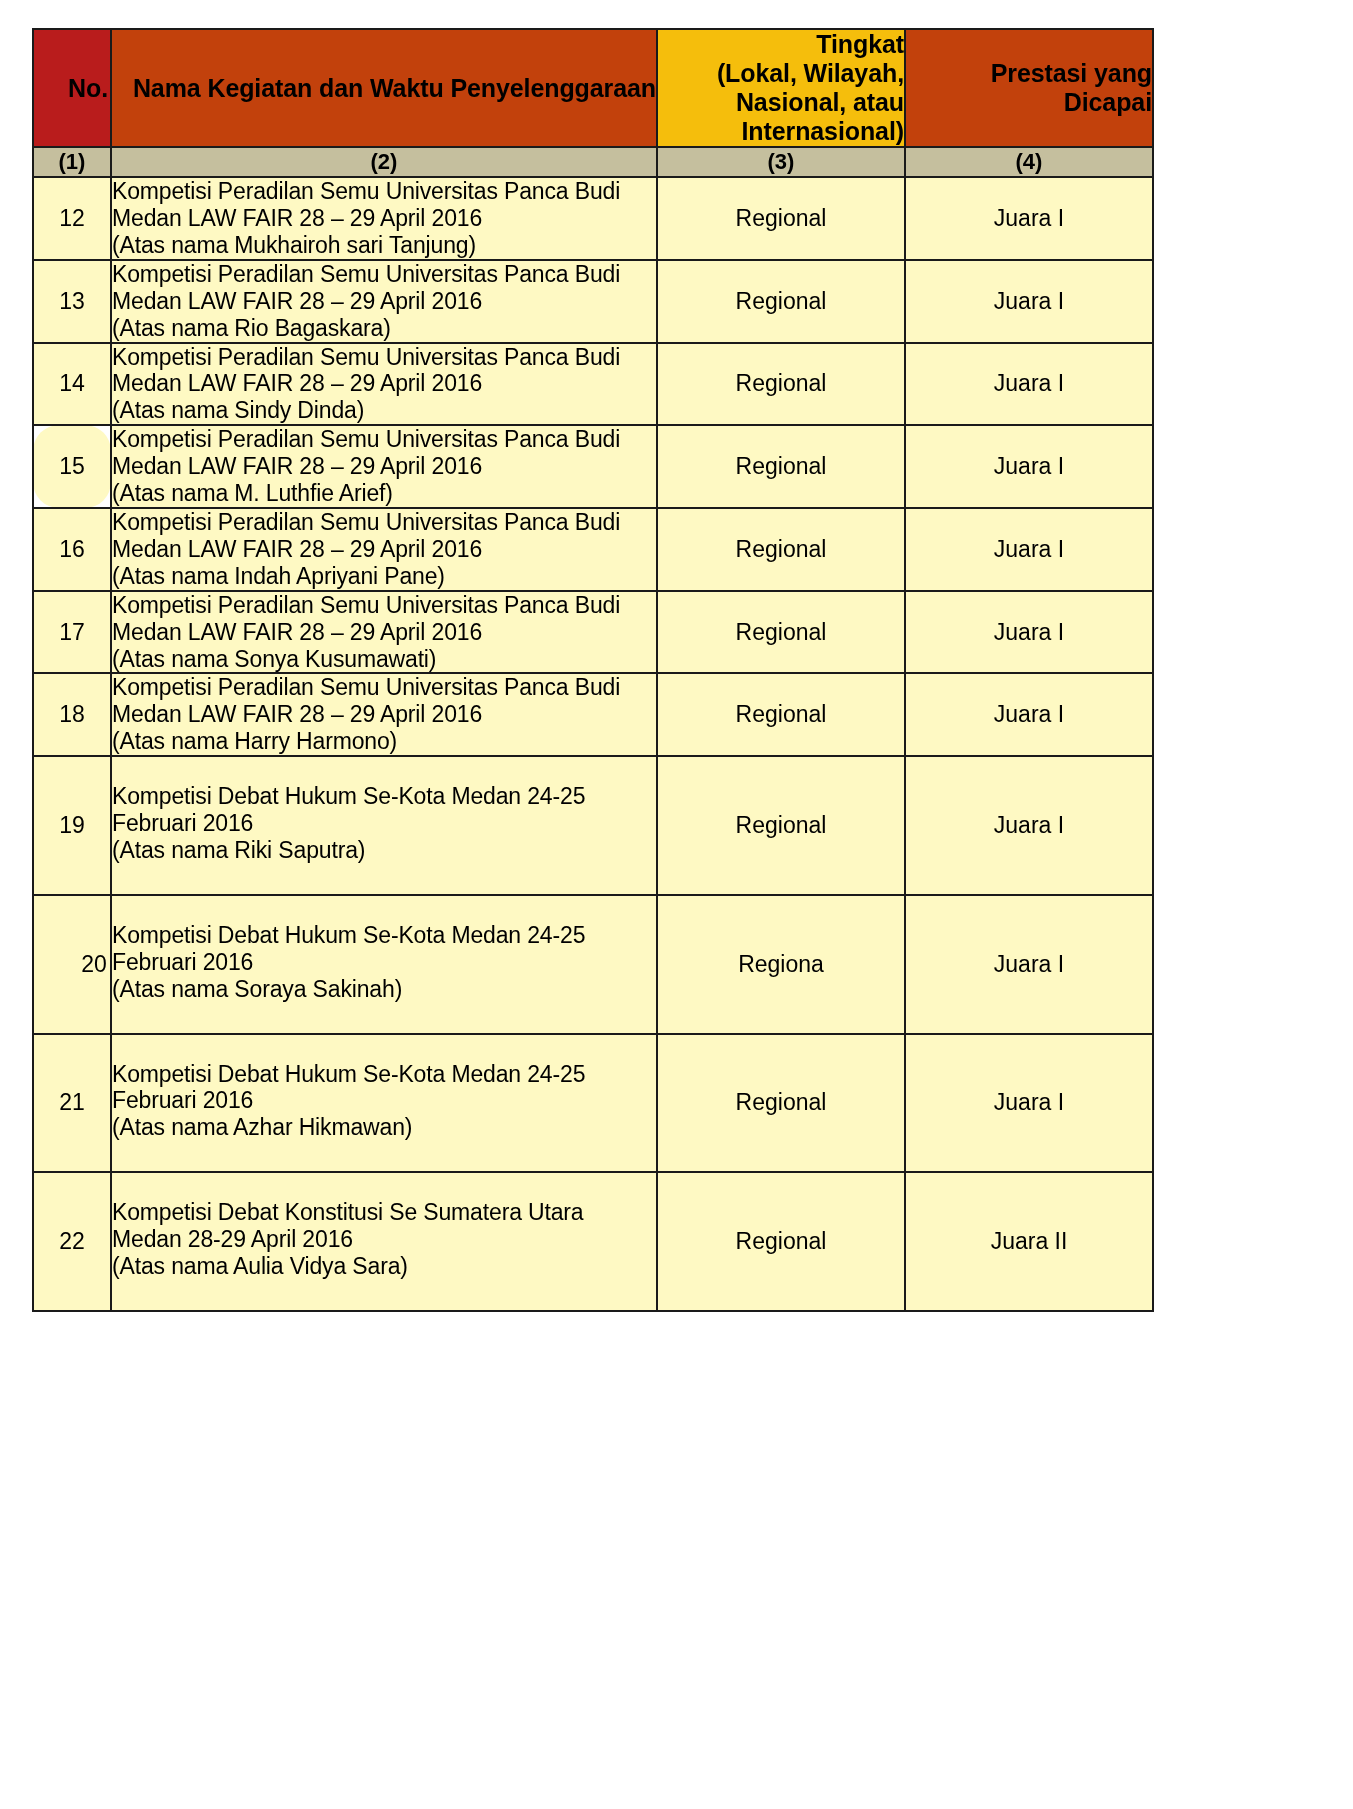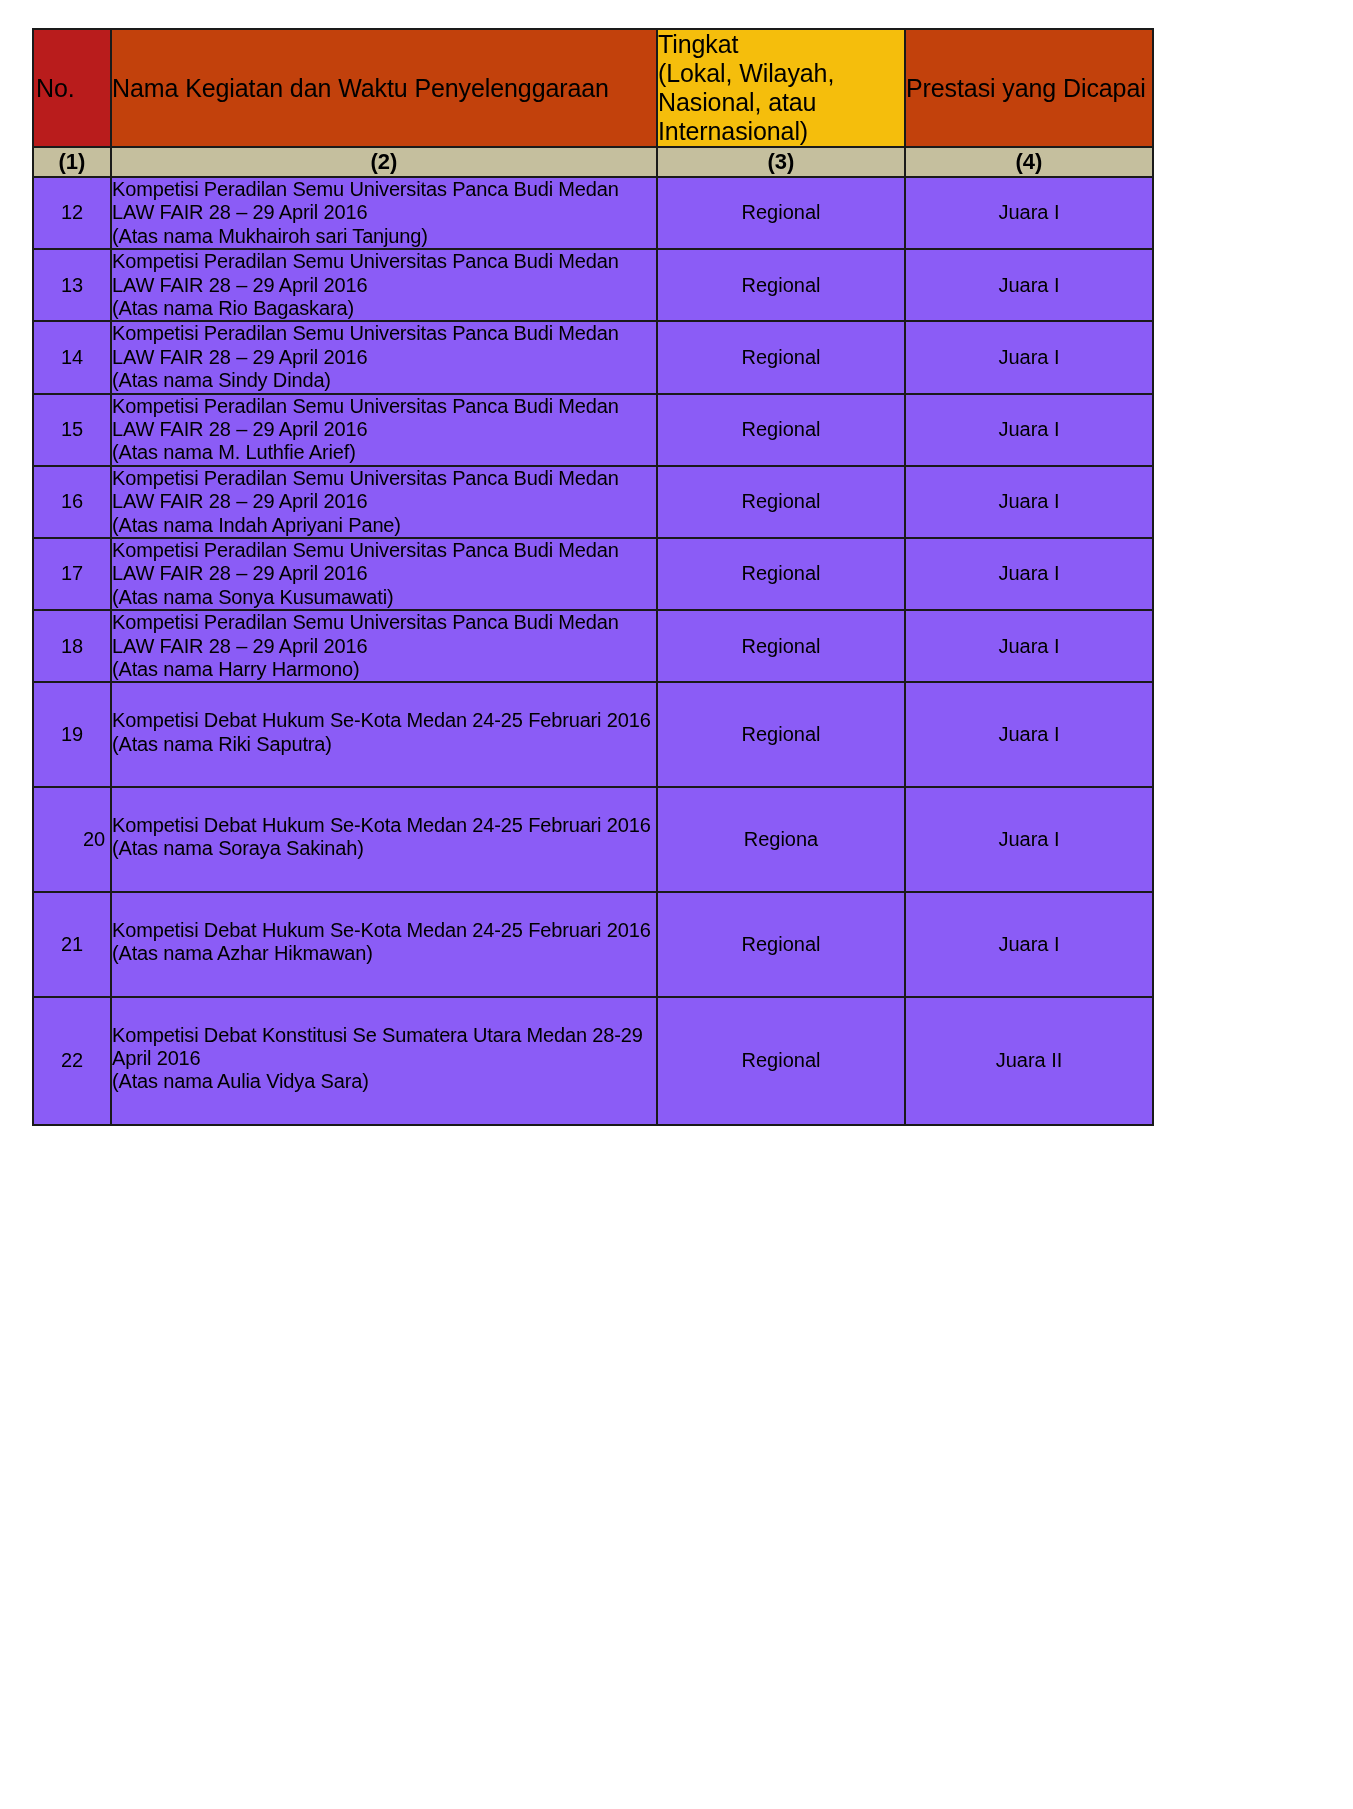--- a/index.html
+++ b/index.html
@@ -38,24 +38,24 @@
 
   
   col.c-no      { width: 78px; }
   col.c-name    { width: 546px; }
   col.c-level   { width: 248px; }
   col.c-prize   { width: 248px; }
 
   
   thead th {
     background: #F5BE0C;
-    font-weight: normal;
+    font-weight: bold;
     font-size: 25px;
     line-height: 1.16;
-    text-align: left;
+    text-align: right;
     padding: 10px 6px 12px 6px;
     letter-spacing: -0.1px;
   }
   thead th.h-no {
     font-size: 25px;
     padding-left: 2px;
     padding-right: 2px;
   }
 
   
@@ -65,23 +65,23 @@
     font-size: 22px;
     font-weight: bold;
     padding: 2px 4px 3px 4px;
     line-height: 1.05;
     border-top-width: 2px;
     border-bottom-width: 2px;
   }
 
   
   tbody tr.datarow td {
-    font-size: 20px;
+    font-size: 23px;
     line-height: 1.17;
-    background: #8b5cf6;
+    background: #fef9c3;
   }
   td.cell-no {
     text-align: center;
     font-size: 25px;
     padding: 4px 2px;
   }
   td.cell-name {
     text-align: left;
     padding: 6px 8px 8px 10px;
     white-space: pre-line;
@@ -147,21 +147,21 @@
           <td class="cell-prize" style="border-color: rgb(26, 26, 26);">Juara I</td>
         </tr>
         <tr class="datarow">
           <td class="cell-no" style="border-color: rgb(26, 26, 26);">14</td>
           <td class="cell-name" style="border-color: rgb(26, 26, 26);">Kompetisi Peradilan Semu Universitas Panca Budi Medan LAW FAIR 28 – 29 April 2016
 (Atas nama Sindy Dinda)</td>
           <td class="cell-level" style="border-color: rgb(26, 26, 26);">Regional</td>
           <td class="cell-prize" style="border-color: rgb(26, 26, 26);">Juara I</td>
         </tr>
         <tr class="datarow">
-          <td class="cell-no" style="border-color: rgb(26, 26, 26);">15</td>
+          <td class="cell-no" style="border-color: rgb(26, 26, 26); border-radius: 26px;">15</td>
           <td class="cell-name" style="border-color: rgb(26, 26, 26);">Kompetisi Peradilan Semu Universitas Panca Budi Medan LAW FAIR 28 – 29 April 2016
 (Atas nama M. Luthfie Arief)</td>
           <td class="cell-level" style="border-color: rgb(26, 26, 26);">Regional</td>
           <td class="cell-prize" style="border-color: rgb(26, 26, 26);">Juara I</td>
         </tr>
         <tr class="datarow">
           <td class="cell-no" style="border-color: rgb(26, 26, 26);">16</td>
           <td class="cell-name" style="border-color: rgb(26, 26, 26);">Kompetisi Peradilan Semu Universitas Panca Budi Medan LAW FAIR 28 – 29 April 2016
 (Atas nama Indah Apriyani Pane)</td>
           <td class="cell-level" style="border-color: rgb(26, 26, 26);">Regional</td>

